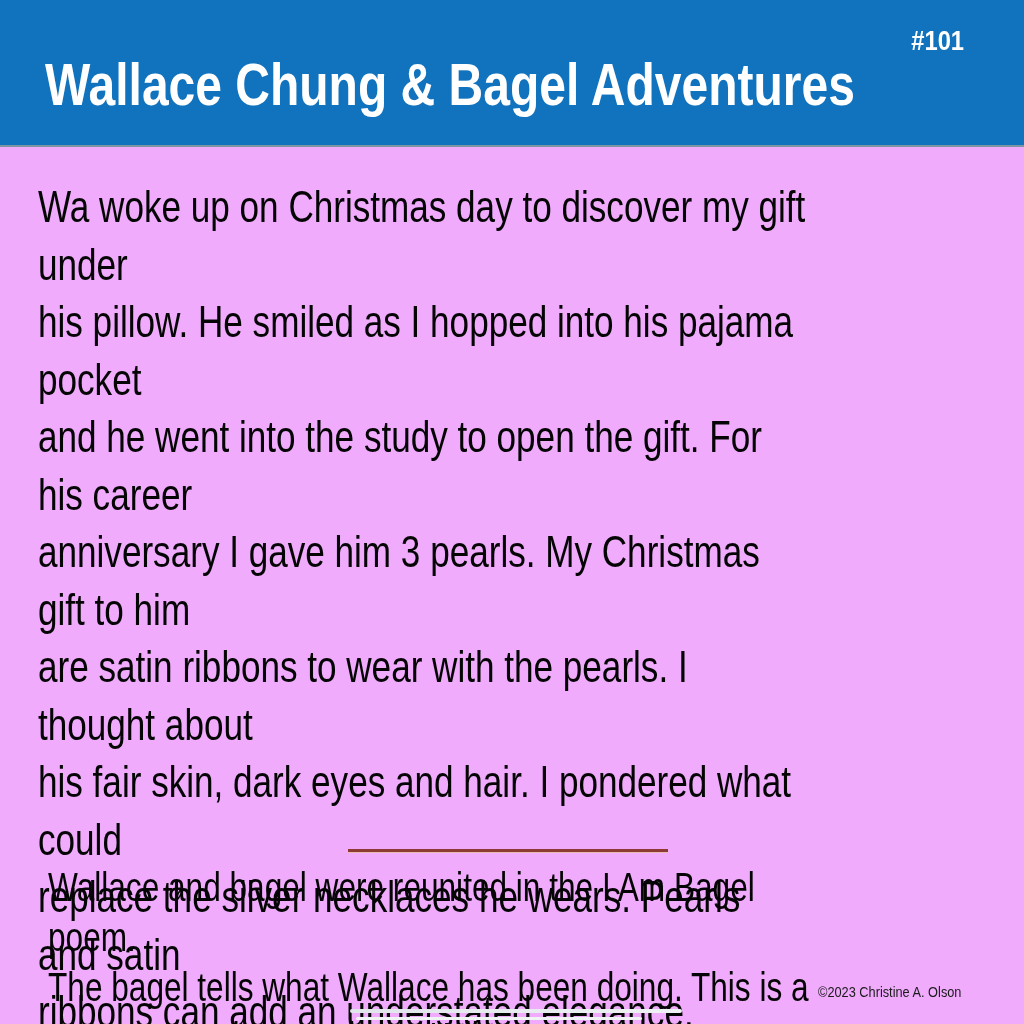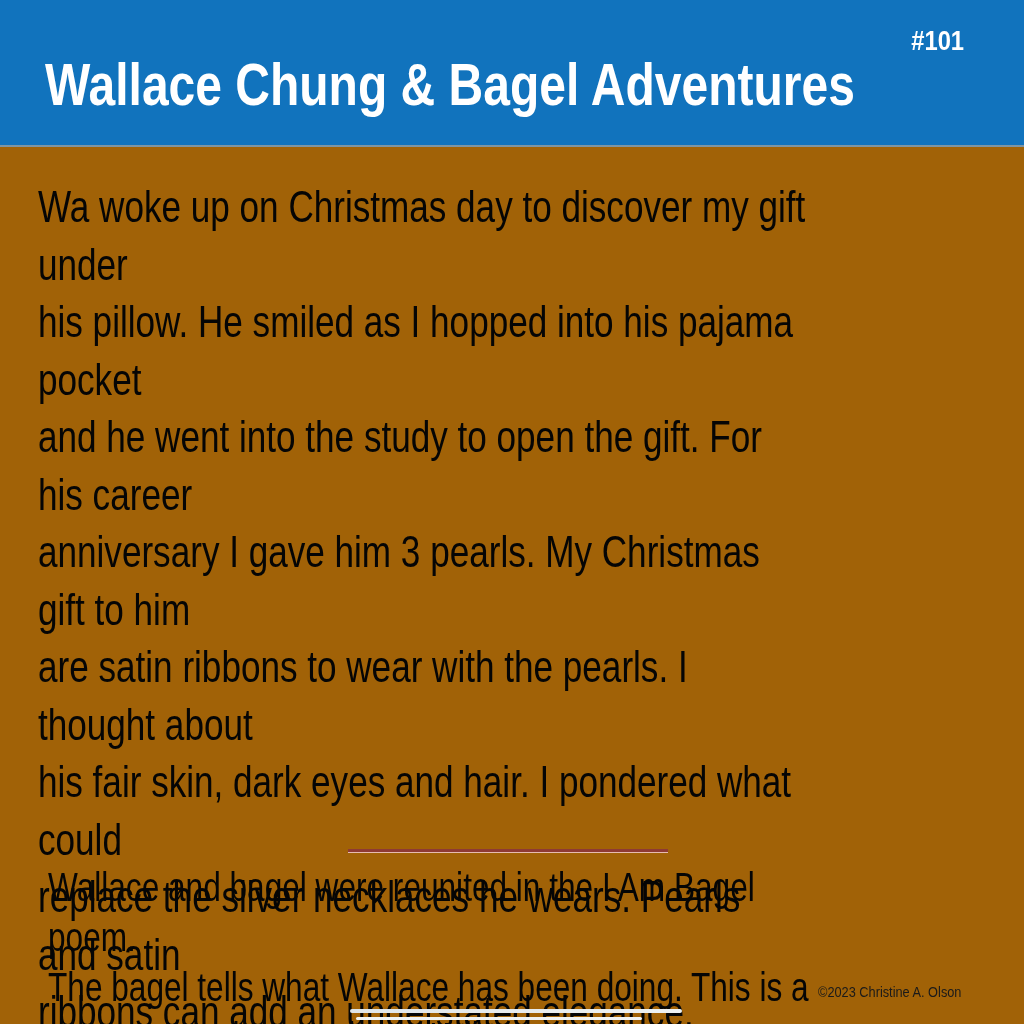--- a/index.html
+++ b/index.html
@@ -4,21 +4,21 @@
 <style>
   html, body {
     margin: 0;
     padding: 0;
     background: #ffffff;
   }
   #page {
     position: relative;
     width: 1024px;
     height: 1024px;
-    background: #a16207;
+    background: #f0abfc;
     overflow: hidden;
     font-family: "Liberation Sans", "DejaVu Sans", sans-serif;
   }
 
   
   .header-band {
     position: absolute;
     left: 0; top: 0;
     width: 1024px;
     height: 145px;

